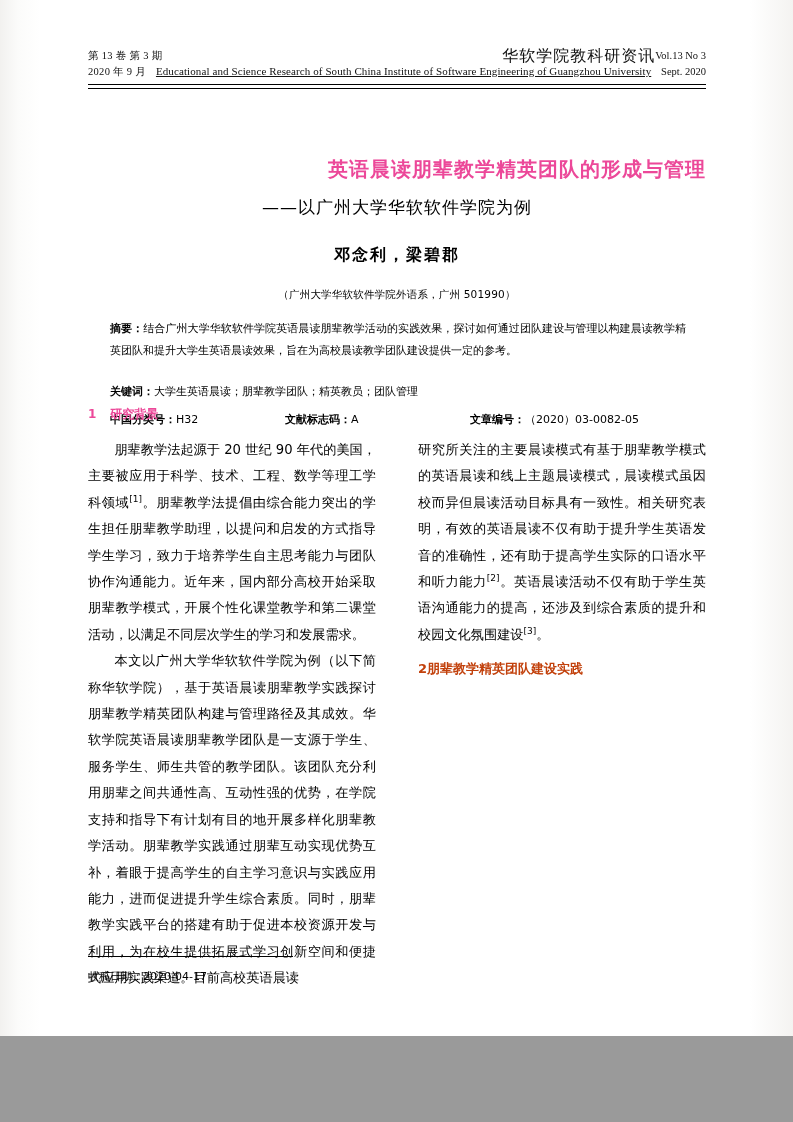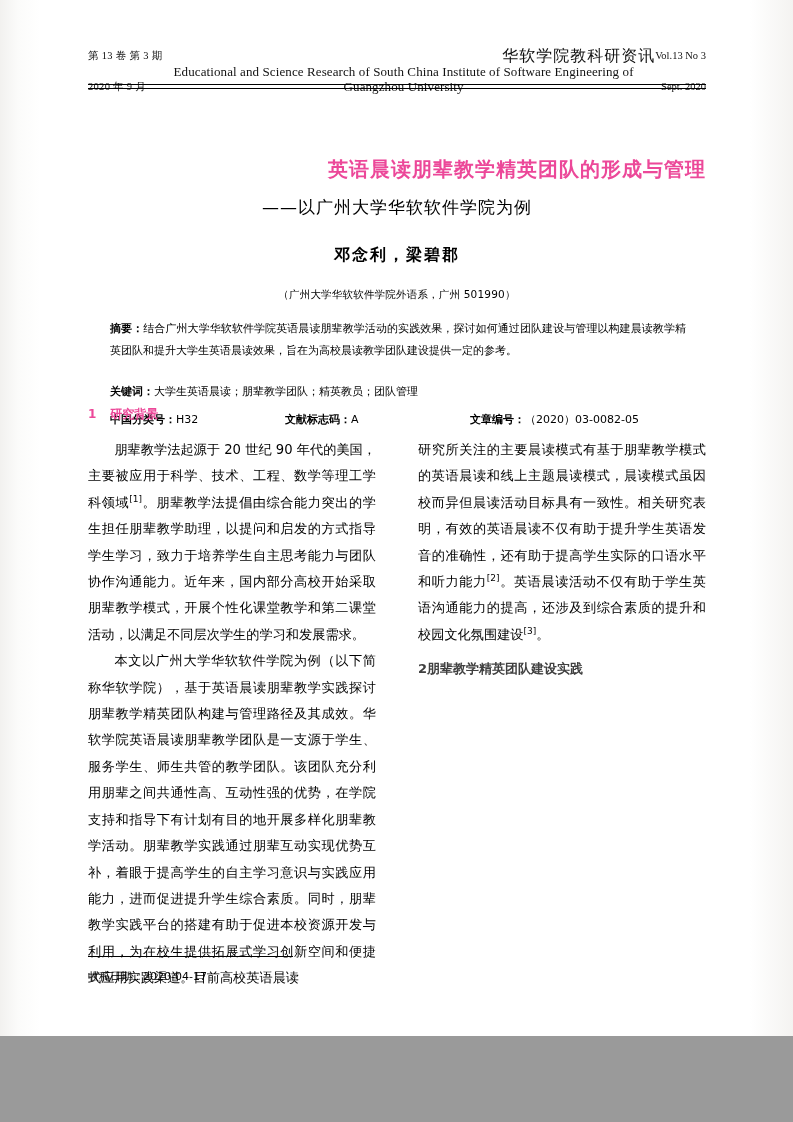--- a/index.html
+++ b/index.html
@@ -57,23 +57,24 @@
     justify-content: space-between;
     align-items: flex-end;
     font-size: 10.5px;
     line-height: 15px;
     margin-top: 1px;
     color: #111;
   }
   .header-center-en {
     flex: 1;
     text-align: center;
-    font-size: 13px;
+    font-size: 11px;
     font-family: "Liberation Serif", serif;
     letter-spacing: .1px;
+    text-decoration: underline;
   }
   .rule {
     position: absolute;
     left: 88px;
     width: 618px;
     border-top: 1px solid #000;
   }
   .rule-1 { top: 84px; }
   .rule-3 { top: 88px; border-top: 1px solid #000; }
 
@@ -180,21 +181,21 @@
     margin: 0;
     text-indent: 2em;
   }
   .col p.noindent { text-indent: 0; }
   sup { font-size: 9px; vertical-align: super; line-height: 0; }
 
   .sec2-h {
     font-family: "DejaVu Sans", sans-serif;
     font-weight: bold;
     font-size: 13px;
-    color: #404040;
+    color: #c2410c;
     margin: 8px 0 6px 0;
   }
 
   
   .foot-rule {
     position: absolute;
     left: 88px;
     top: 956px;
     width: 205px;
     border-top: 1px solid #000;

